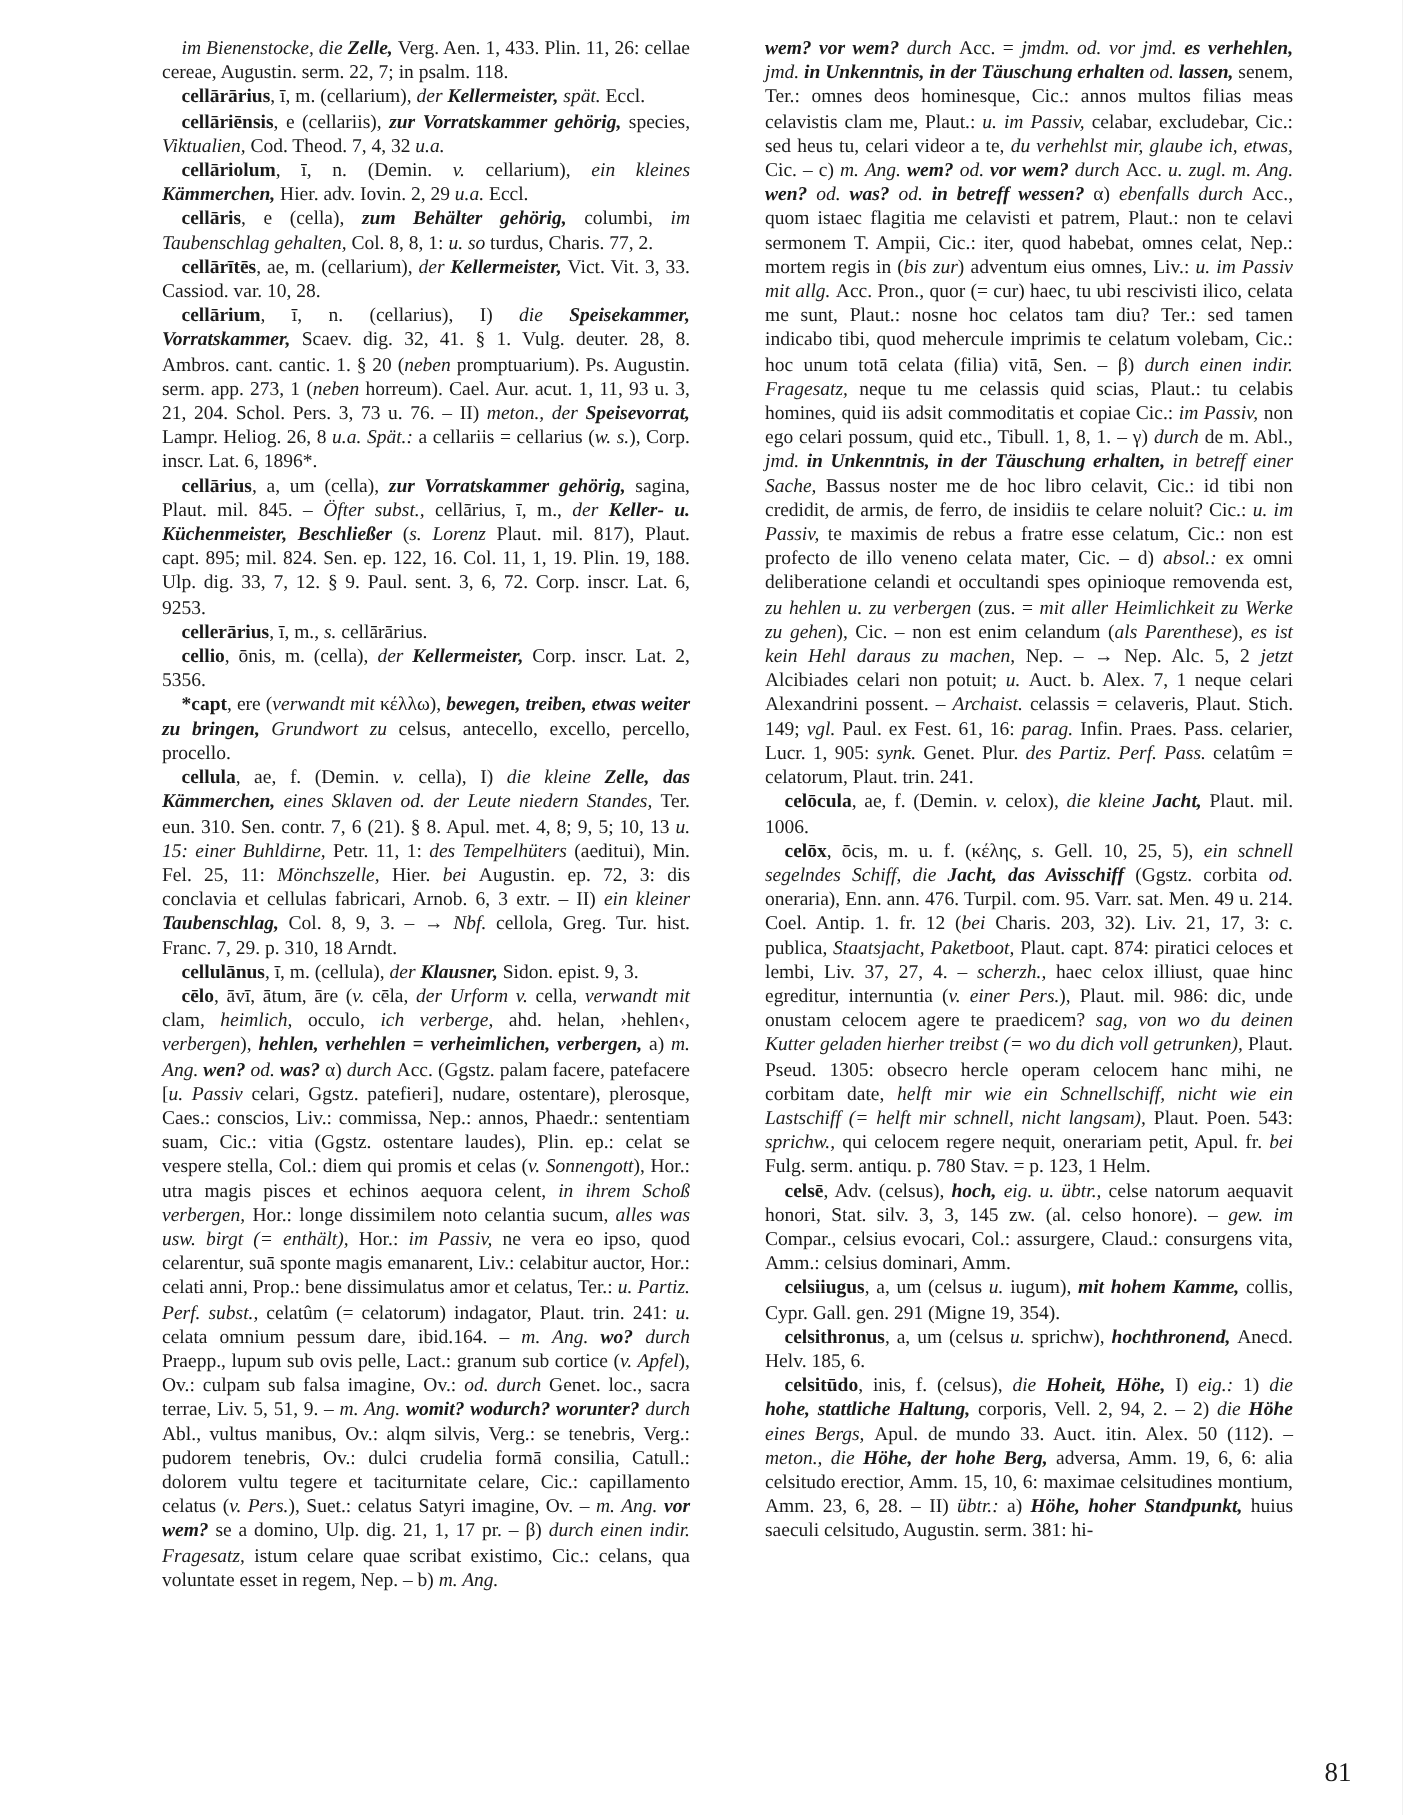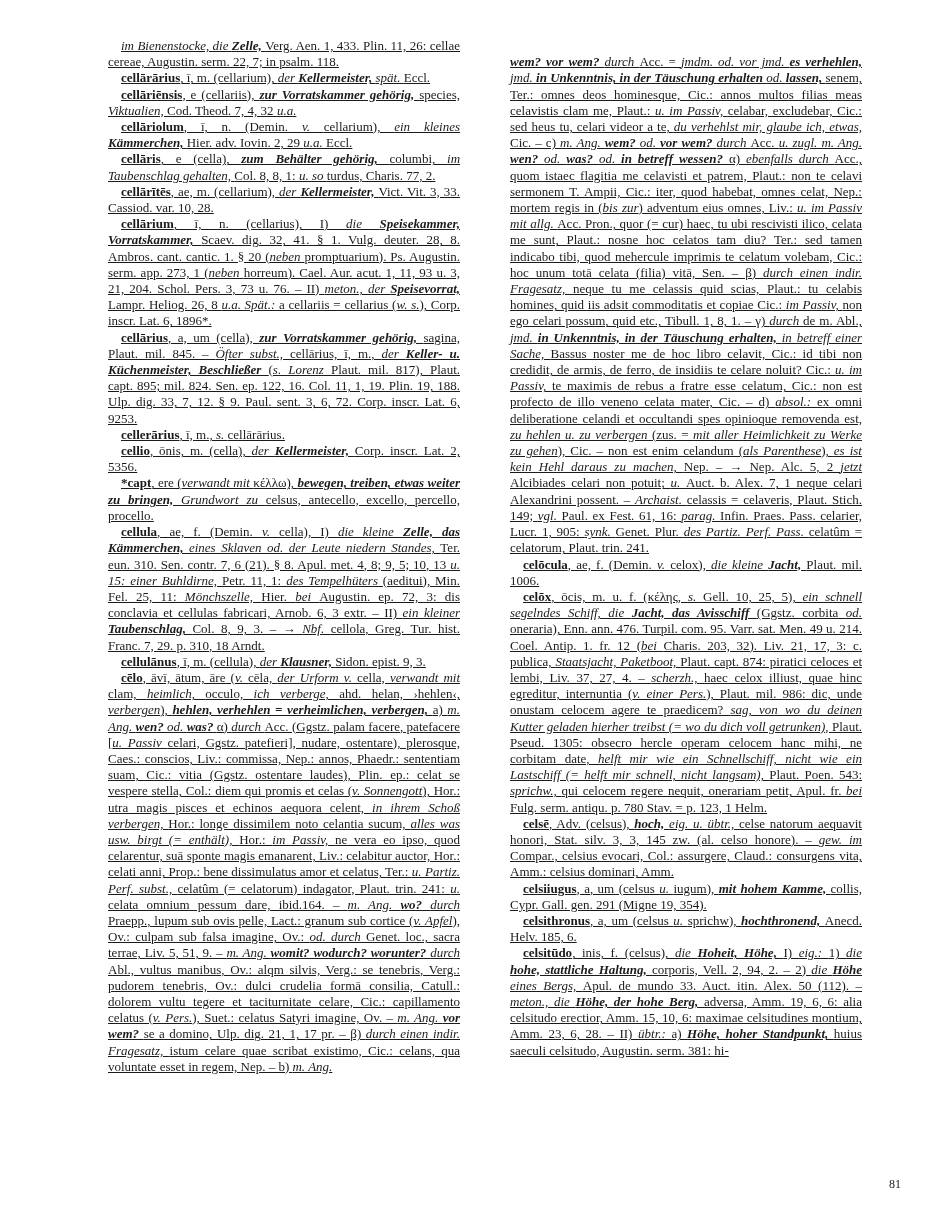--- a/index.html
+++ b/index.html
@@ -13,26 +13,25 @@
     height: 1210px;
     margin: 0 auto;
     background: #ffffff;
     color: #1b1b1b;
     font-family: "Liberation Serif", "DejaVu Serif", serif;
     overflow: hidden;
   }
   .columns {
     position: absolute;
     left: 108px;
-    top: 38px;
+    top: 24px;
     width: 754px;
     display: flex;
     gap: 50px;
-    align-items: center;
-    text-decoration: underline;
+    align-items: flex-start;
   }
   .col {
     width: 352px;
   }
   p.entry {
     margin: 0;
     padding: 0;
     font-size: 13px;
     line-height: 16.2px;
     text-align: justify;
@@ -43,21 +42,21 @@
     text-indent: 0;
   }
   .r-n { font-weight: normal; font-style: normal; }
   .r-b { font-weight: bold;   font-style: normal; }
   .r-i { font-weight: normal; font-style: italic; }
   .r-bi{ font-weight: bold;   font-style: italic; }
   .pageno {
     position: absolute;
     right: 34px;
     bottom: 18px;
-    font-size: 12px;
+    font-size: 18px;
     color: #1b1b1b;
   }
 </style>
 </head>
 <body>
 
 <div class="page">
   <div class="columns">
     <div class="col" id="col-left">
         <p class="entry"><span class="r-i">im Bienenstocke, die </span><span class="r-bi">Zelle, </span><span class="r-n">Verg. Aen. 1, 433. Plin. 11, 26: cellae cereae, Augustin. serm. 22, 7; in psalm. 118.</span></p>

